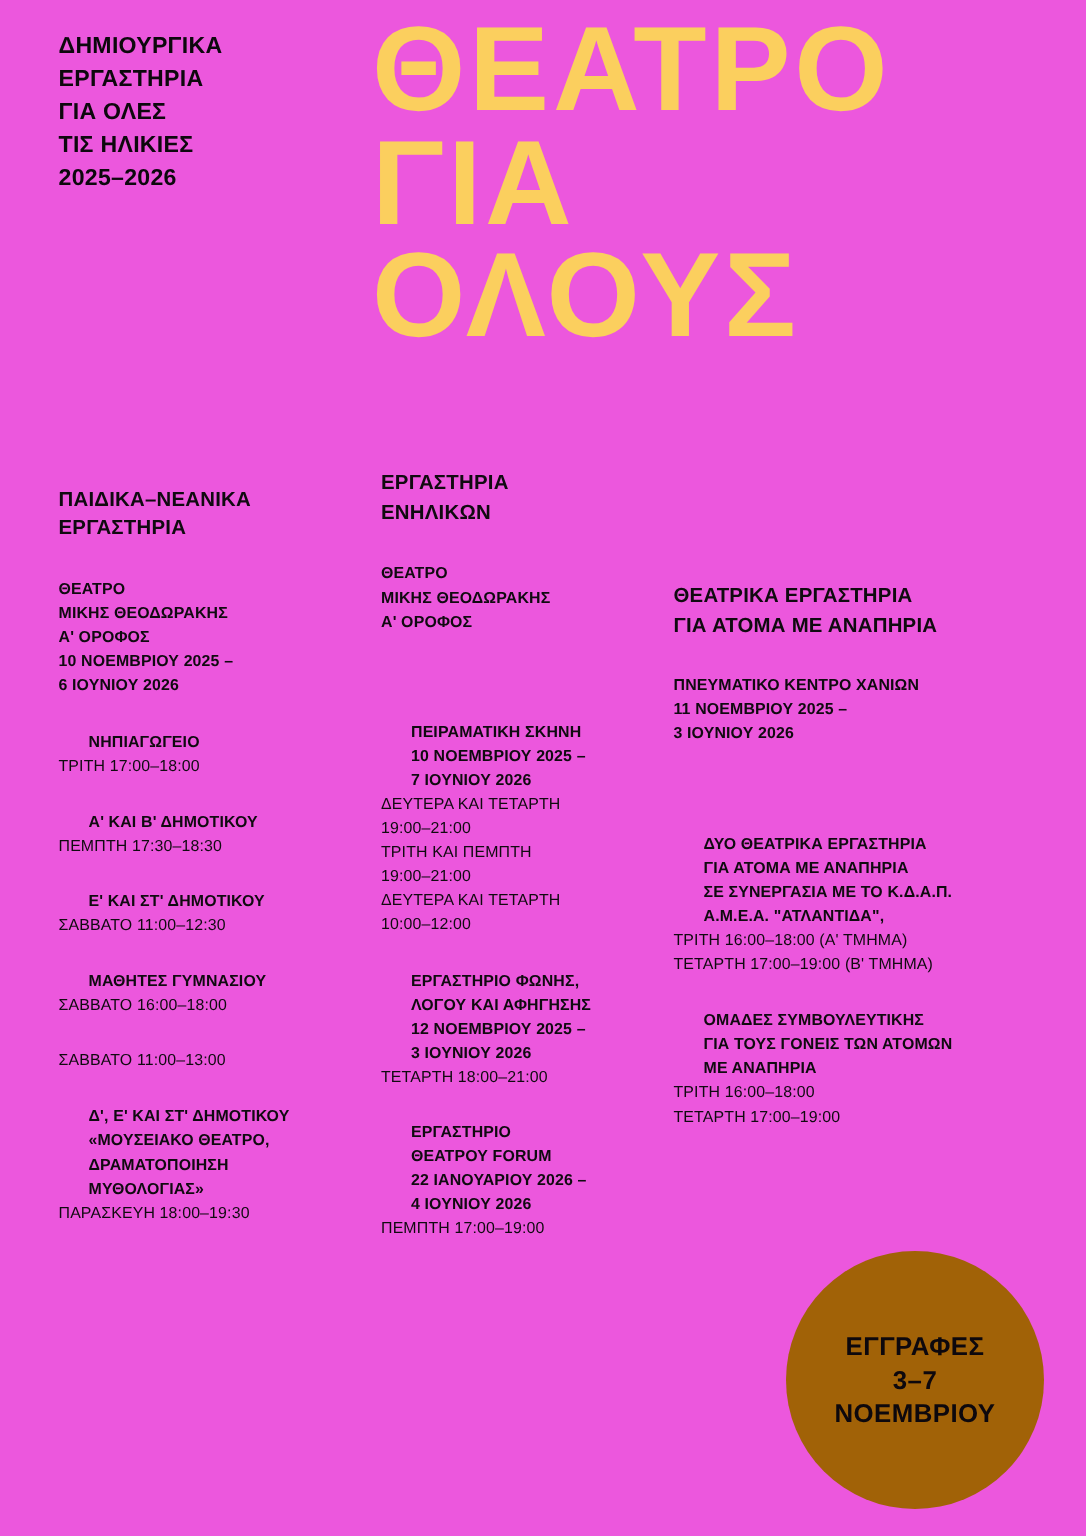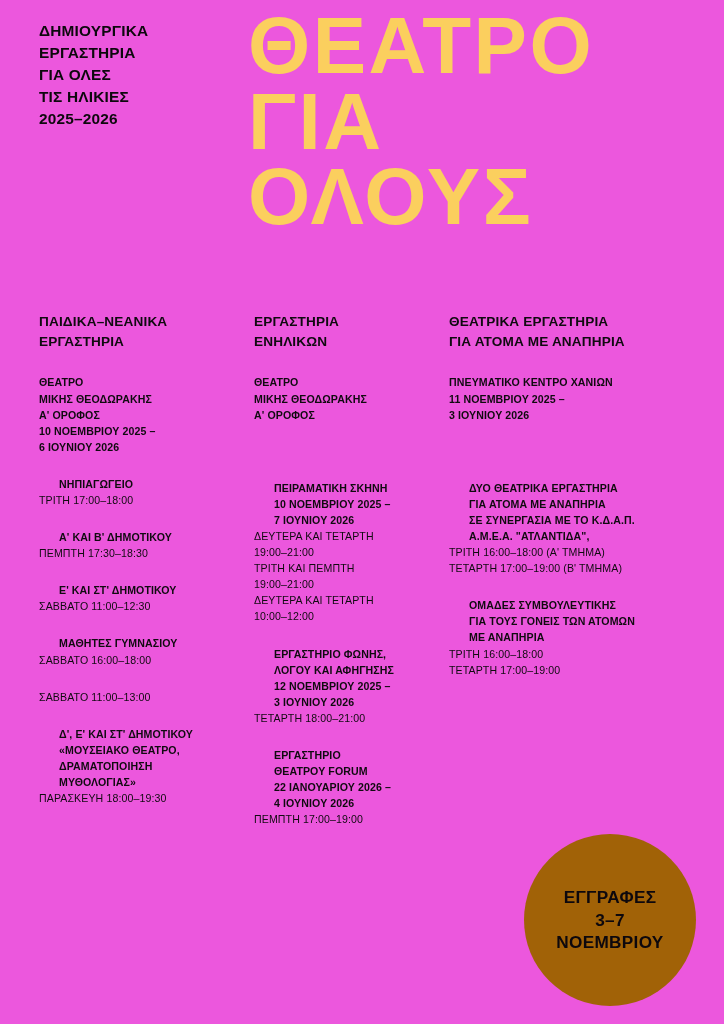--- a/index.html
+++ b/index.html
@@ -58,21 +58,21 @@
     white-space: pre;
   }
 
   
   .columns {
     position: absolute;
     top: 312px;
     left: 0;
     right: 0;
     display: flex;
-    align-items: flex-start;
+    align-items: center;
   }
 
   .col {
     position: relative;
   }
 
   .col-1 { width: 215px; margin-left: 39px; }
   .col-2 { width: 195px; margin-left: 0px; }
   .col-3 { width: 255px; margin-left: 0px; }
 

